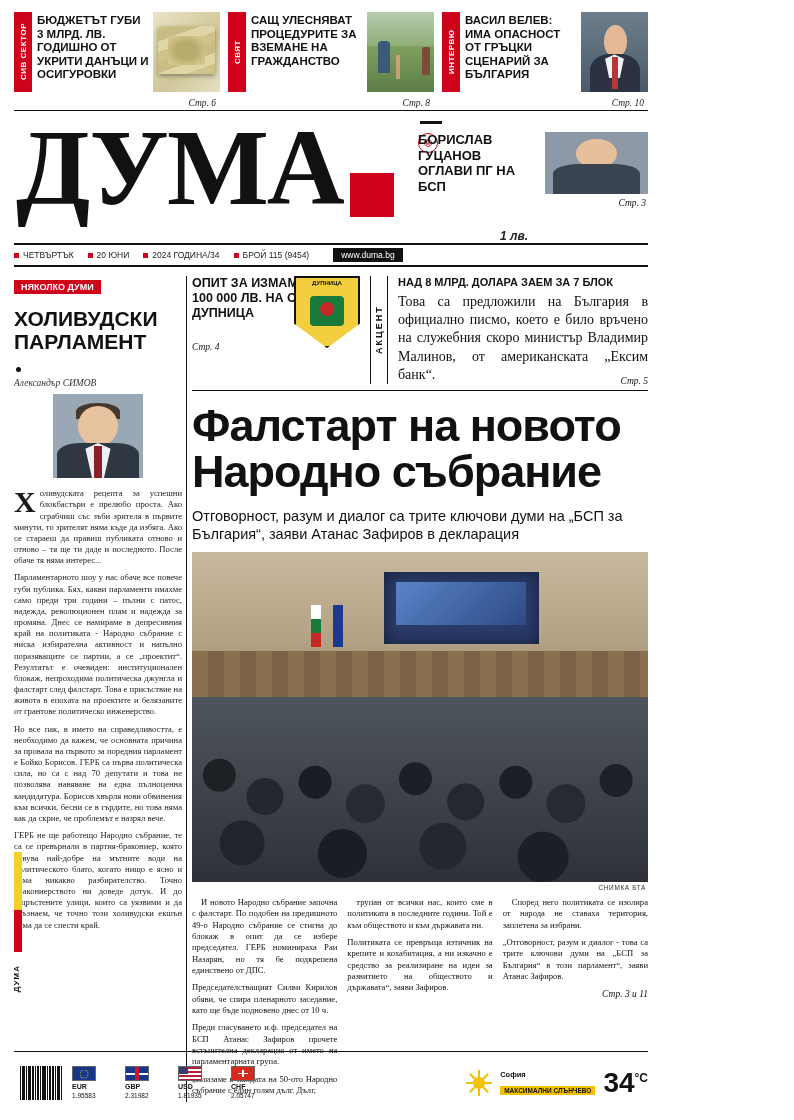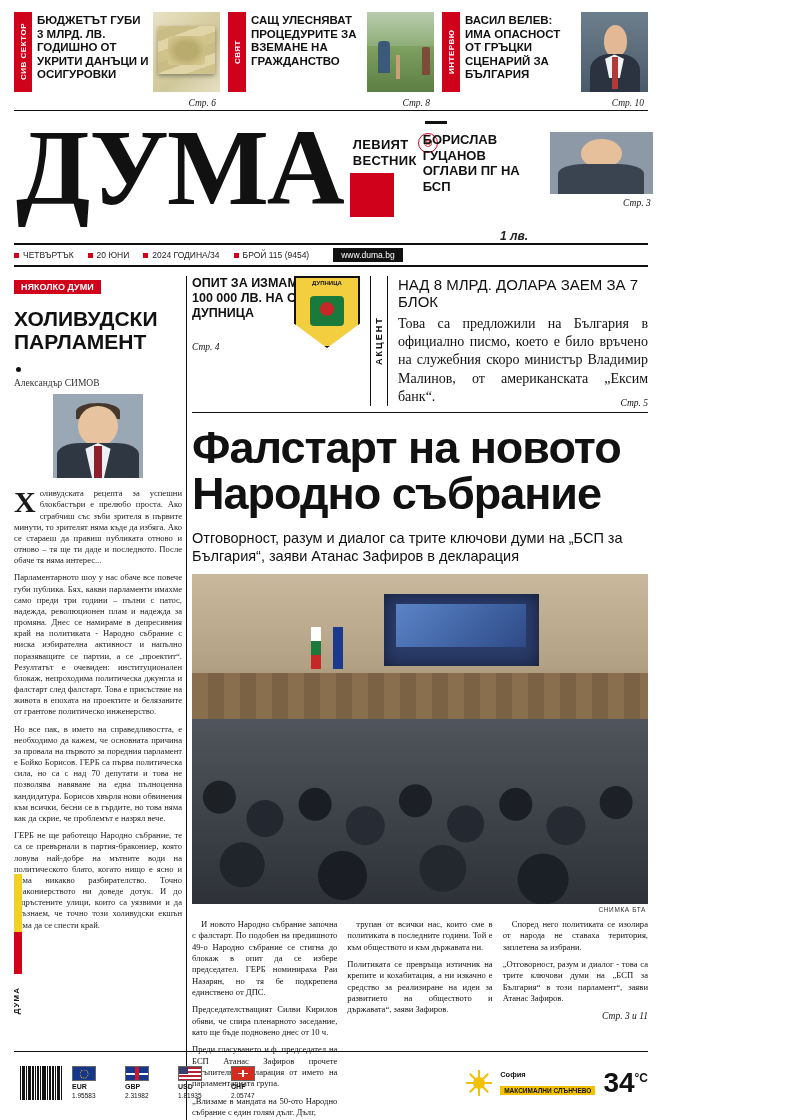--- a/index.html
+++ b/index.html
@@ -123,21 +123,21 @@
 
   .kicker{
     display:inline-block;background:#d0021b;color:#fff;font-family:"Liberation Sans",sans-serif;
     font-size:9px;font-weight:bold;padding:2px 7px;margin-bottom:6px;
   }
   .op-title{
     font-family:"Liberation Sans",sans-serif;font-weight:bold;font-size:21px;line-height:1.1;
     margin:7px 0 10px 0;color:#111;
   }
   .op-bullet{width:5px;height:5px;background:#111;border-radius:50%;margin:14px 0 6px 2px;}
-  .author{font-size:9.5px;color:#333;margin-bottom:0;}
+  .author{font-style:italic;font-size:9.5px;color:#333;margin-bottom:0;}
   .author-photo{
     width:90px;height:84px;margin:6px auto 10px auto;position:relative;overflow:hidden;background:#9aa7b4;
   }
   .author-photo .face{position:absolute;left:28%;top:14%;width:44%;height:48%;background:#e8c3a0;border-radius:50%;}
   .author-photo .hair{position:absolute;left:26%;top:10%;width:48%;height:20%;background:#46372c;border-radius:50% 50% 0 0;}
   .author-photo .suit{position:absolute;left:4%;top:58%;width:92%;height:48%;background:#2f3742;border-radius:28% 28% 0 0;}
   .author-photo .shirtw{position:absolute;left:36%;top:58%;width:28%;height:44%;background:#edf1f5;clip-path:polygon(50% 0,100% 16%,72% 100%,28% 100%,0 16%);}
   .author-photo .tie2{position:absolute;left:46%;top:62%;width:8%;height:40%;background:#8d1f2b;}
 
   .editorial{
@@ -168,21 +168,21 @@
     width:34px;height:30px;background:#1a7a3c;border-radius:4px;}
   .crest .shape:after{content:"";position:absolute;left:50%;top:6px;transform:translateX(-50%);
     width:14px;height:14px;background:#c62828;border-radius:50%;}
   .vert-accent{
     width:16px;border-left:1px solid #111;border-right:1px solid #111;
     font-family:"Liberation Sans",sans-serif;font-size:9px;font-weight:bold;letter-spacing:2px;
     writing-mode:vertical-rl;transform:rotate(180deg);
     display:flex;align-items:center;justify-content:center;color:#111;
   }
   .box-accent{flex:1;position:relative;}
-  .box-accent .t{font-family:"Liberation Sans",sans-serif;font-weight:normal;font-size:15px;margin-bottom:5px;}
+  .box-accent .t{font-family:"Liberation Sans",sans-serif;font-weight:bold;font-size:11px;margin-bottom:5px;}
   .box-accent .b{font-size:14px;line-height:1.30;text-align:justify;}
   .box-accent .pg{position:absolute;right:0;bottom:-2px;font-style:italic;font-size:9.5px;}
 
   .headline{
     font-family:"Liberation Sans",sans-serif;font-weight:bold;
     font-size:45px;line-height:1.02;letter-spacing:-1px;margin:12px 0 0 0;color:#111;
   }
   .subhead{
     font-family:"Liberation Sans",sans-serif;font-size:14.5px;line-height:1.28;
     margin:12px 0 8px 0;color:#111;
@@ -311,21 +311,20 @@
 
   <div class="rule-thin"></div>
 
   <div class="masthead">
     <div class="logo-wrap">
       <div class="logo">ДУМА</div>
       <div class="reg">®</div>
       <div class="red-square"></div>
     </div>
 
-    <div class="left-paper">ЛЕВИЯТ ВЕСТНИК</div>
 
     <div class="mh-right">
       <div class="dash"></div>
       <div class="mh-news">
         <div class="mh-news-text">БОРИСЛАВ ГУЦАНОВ ОГЛАВИ ПГ НА БСП</div>
         <div class="mh-photo">
           <div class="face"></div>
           <div class="body"></div>
         </div>
       </div>

